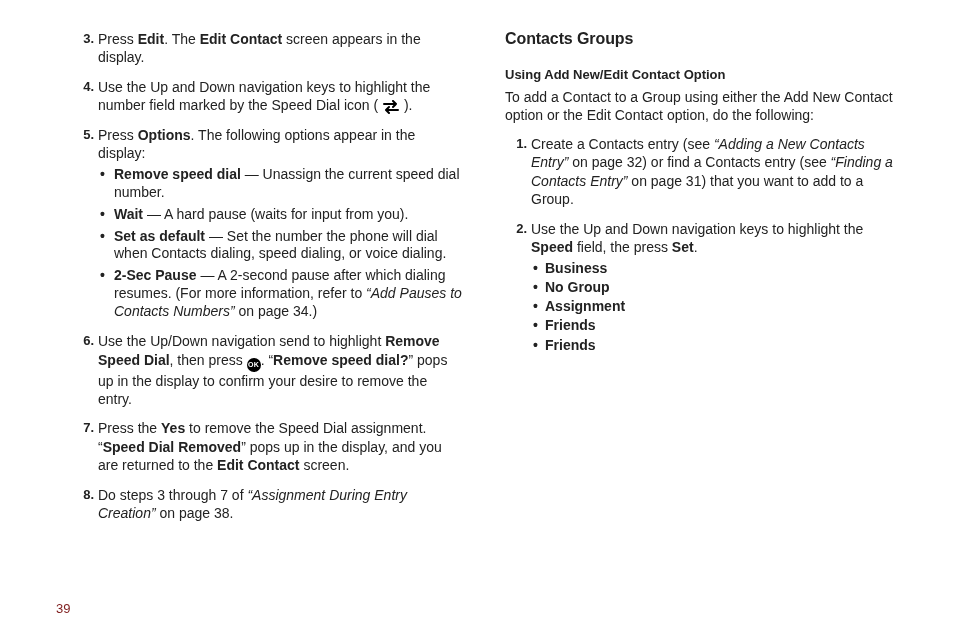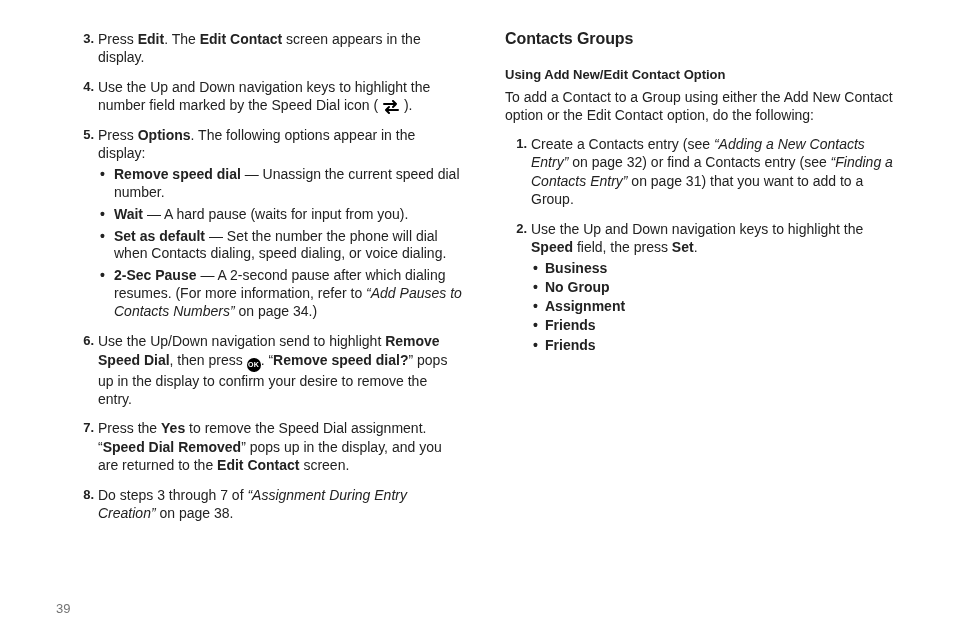--- a/index.html
+++ b/index.html
@@ -124,21 +124,21 @@
   .intro {
     font-size: 14px;
     line-height: 1.32;
     margin: 0 0 10px 0;
   }
   .page-number {
     position: absolute;
     left: 56px;
     bottom: 20px;
     font-size: 13px;
-    color: #737373;
+    color: #7f1d1d;
   }
   
   .icon-speed {
     display: inline-block;
     vertical-align: middle;
   }
   .icon-speed svg { display: block; }
   .icon-ok {
     display: inline-block;
     width: 14px;

